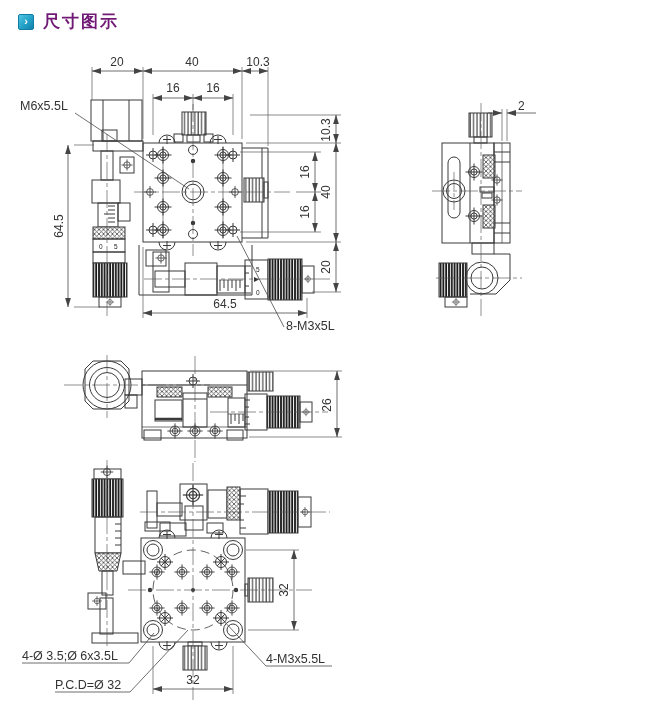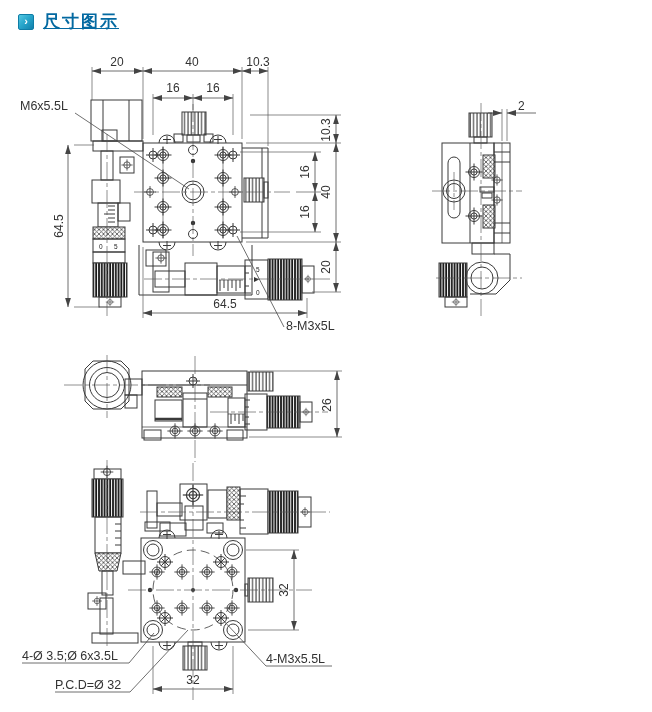--- a/index.html
+++ b/index.html
@@ -3,21 +3,21 @@
 <meta charset="utf-8">
 <style>
   html,body{margin:0;padding:0;background:#ffffff;}
   #page{position:relative;width:652px;height:712px;background:#fff;overflow:hidden;
         font-family:"Liberation Sans",sans-serif;}
   .header{position:absolute;left:18px;top:10px;display:flex;align-items:center;gap:9px;}
   .hdr-icon{width:14px;height:14px;border-radius:2px;
             background:linear-gradient(135deg,#55c8e2 0%,#29a7cc 45%,#1180ab 100%);
             border:1px solid #0f7da6;color:#fff;font-weight:bold;font-size:11px;
             line-height:13px;text-align:center;}
-  .hdr-title{color:#0369a1;font-size:17px;font-weight:bold;letter-spacing:2px;text-decoration:underline;}
+  .hdr-title{color:#701a75;font-size:17px;font-weight:bold;letter-spacing:2px;}
   svg{position:absolute;left:0;top:0;}
   .cl line{stroke:#555;stroke-width:0.65;stroke-dasharray:18 3 4 3;}
   .xl line{stroke:#5a5a5a;stroke-width:0.7;}
   .dim line{stroke:#4a4a4a;stroke-width:0.8;}
   .ldr line{stroke:#4a4a4a;stroke-width:0.8;}
   text{stroke:none;}
   .dt{font:12px "Liberation Sans",sans-serif;fill:#333;}
   .lbl{font:12.5px "Liberation Sans",sans-serif;fill:#333;}
   .tiny{font:6.5px "Liberation Sans",sans-serif;fill:#222;}
   .mid{text-anchor:middle;}

